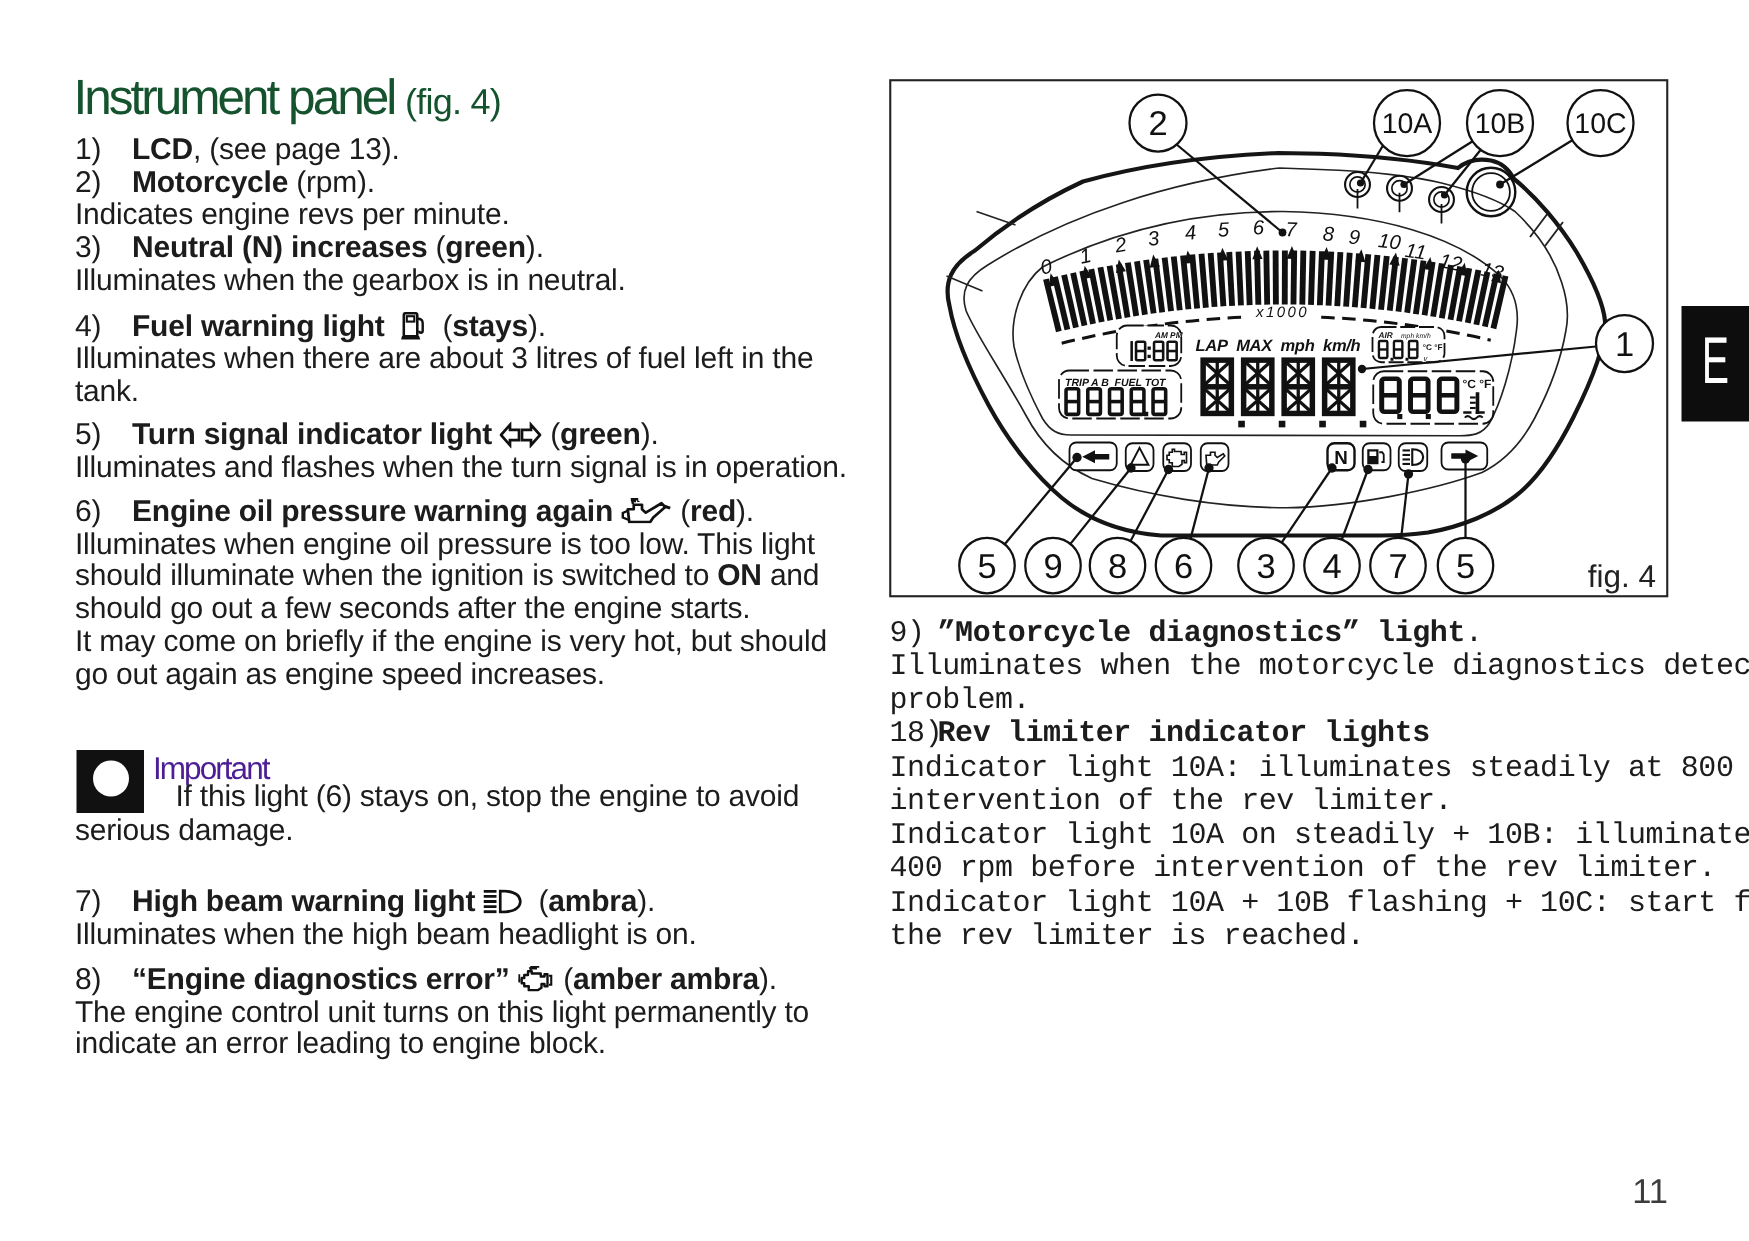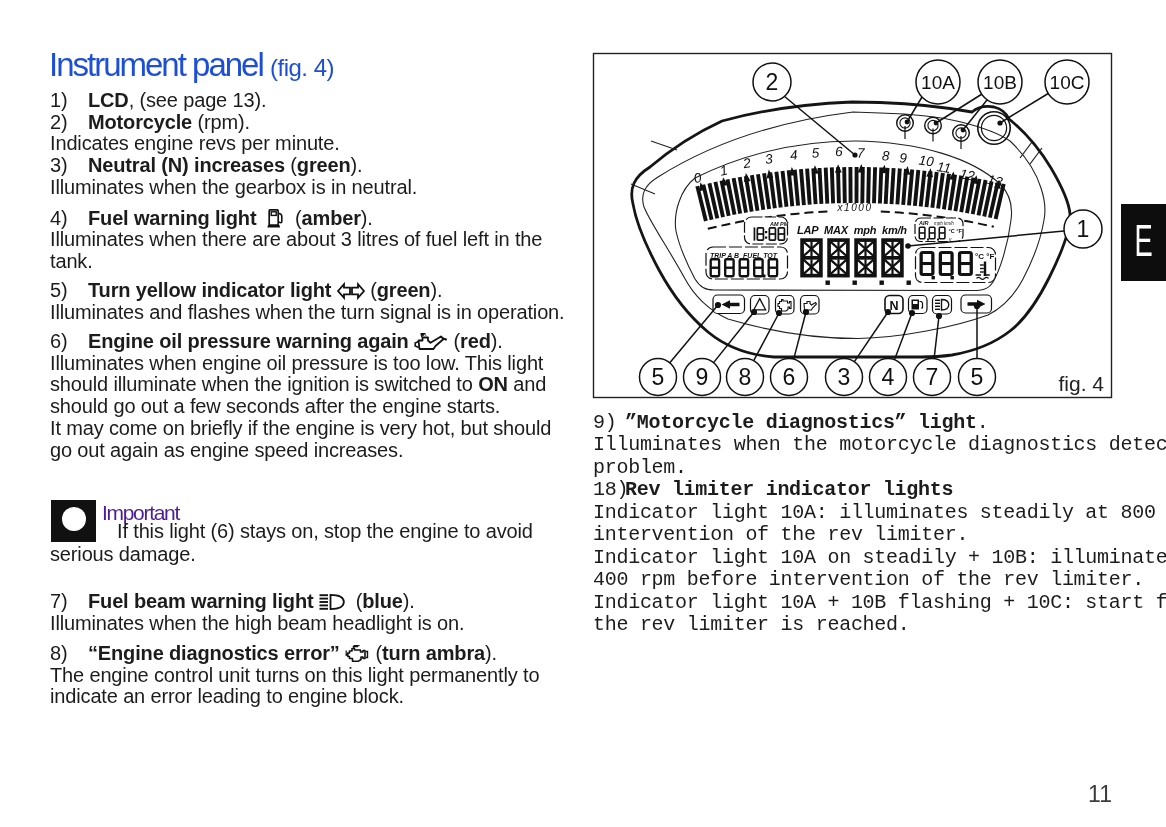--- a/index.html
+++ b/index.html
@@ -4,43 +4,43 @@
 html,body{margin:0;padding:0;background:#fff;}
 body{width:1166px;height:827px;position:relative;overflow:hidden;
  font-family:"Liberation Sans",sans-serif;color:#1c1c1c;}
 .t{position:absolute;font-size:20px;line-height:21.7px;letter-spacing:-0.15px;white-space:nowrap;}
 .rt{position:absolute;font-size:20px;line-height:22.5px;letter-spacing:-0.28px;white-space:nowrap;font-family:Liberation Mono, monospace;}
 .num{display:inline-block;width:38px;}
 svg text{font-family:"Liberation Sans",sans-serif;}
 </style></head>
 <body>
 
-<div style="position:absolute;left:49px;top:46px;font-size:33px;letter-spacing:-2px;color:#1d4ed8;white-space:nowrap">Instrument panel <span style="font-size:24px;letter-spacing:-0.5px">(fig. 4)</span></div>
+<div style="position:absolute;left:49px;top:46px;font-size:33px;letter-spacing:-2px;color:#14532d;white-space:nowrap">Instrument panel <span style="font-size:24px;letter-spacing:-0.5px">(fig. 4)</span></div>
 
 <div class="t" style="left:50px;top:89.9px">
 <span class="num">1)</span><b>LCD</b>, (see page 13).<br>
 <span class="num">2)</span><b>Motorcycle</b> (rpm).<br>
 Indicates engine revs per minute.<br>
 <span class="num">3)</span><b>Neutral (N) increases</b> (<b>green</b>).<br>
 Illuminates when the gearbox is in neutral.
 </div>
 
 <div class="t" style="left:50px;top:207.5px">
 <span class="num">4)</span><b>Fuel warning light</b>&nbsp;&nbsp;<svg width="17" height="19" viewBox="0 0 17 19" style="vertical-align:-3px">
       <path d="M2.2 16.2 L2.2 2 Q2.2 0.8 3.4 0.8 L10 0.8 Q11.2 0.8 11.2 2 L11.2 16.2 Z" fill="none" stroke="#111" stroke-width="1.7"></path>
       <rect x="4.2" y="2.8" width="5" height="3.6" fill="none" stroke="#111" stroke-width="1.4"></rect>
       <path d="M11.5 4.5 Q14.8 4.5 14.8 7.5 L14.8 12.5 Q14.8 13.8 13.6 13.8 Q12.4 13.8 12.4 12.5" fill="none" stroke="#111" stroke-width="1.6"></path>
       <path d="M1 16 L12.4 16 L13.2 18.4 L0.4 18.4 Z" fill="#111"></path>
-    </svg>&nbsp;&nbsp;(<b>amber</b>).<br>
+    </svg>&nbsp;&nbsp;(<b>stays</b>).<br>
 Illuminates when there are about 3 litres of fuel left in the<br>
 tank.
 </div>
 
 <div class="t" style="left:50px;top:280px">
-<span class="num">5)</span><b>Turn yellow indicator light</b> <svg width="28" height="18" viewBox="0 0 28 18" style="vertical-align:-3px">
+<span class="num">5)</span><b>Turn signal indicator light</b> <svg width="28" height="18" viewBox="0 0 28 18" style="vertical-align:-3px">
       <path d="M1 9 L7 2.2 L7 5.6 L13 5.6 L13 12.4 L7 12.4 L7 15.8 Z" fill="none" stroke="#111" stroke-width="1.8"></path>
       <path d="M27 9 L21 2.2 L21 5.6 L15 5.6 L15 12.4 L21 12.4 L21 15.8 Z" fill="none" stroke="#111" stroke-width="1.8"></path>
     </svg> (<b>green</b>).<br>
 Illuminates and flashes when the turn signal is in operation.
 </div>
 
 <div class="t" style="left:50px;top:331px">
 <span class="num">6)</span><b>Engine oil pressure warning again</b> <svg width="34" height="17" viewBox="0 0 34 17" style="vertical-align:-2px">
       <path d="M4.5 7.5 L8.5 7.5 L8.5 4.5 L14 4.5 L14 7.5 L16.5 9.8 L27 3.5 L29.5 6 L21.5 13 L19.5 16 L5.5 16 Z" fill="none" stroke="#111" stroke-width="1.8" stroke-linejoin="round"></path>
       <path d="M8 4 L7.5 2 L10 2 M8.5 2 L8.5 0.8 M6.5 0.8 L11.5 0.8" fill="none" stroke="#111" stroke-width="1.6"></path>
@@ -57,40 +57,40 @@
 
 <div style="position:absolute;left:51px;top:500px;width:45px;height:42px;background:#111"></div>
 <div style="position:absolute;left:61.5px;top:506.5px;width:24px;height:24px;border-radius:50%;background:#fff"></div>
 
 <div style="position:absolute;left:102px;top:501px;font-size:21px;letter-spacing:-1.3px;color:#4c1d95">Important</div>
 
 <div class="t" style="left:117px;top:521px">If this light (6) stays on, stop the engine to avoid</div>
 <div class="t" style="left:50px;top:544px">serious damage.</div>
 
 <div class="t" style="left:50px;top:591px">
-<span class="num">7)</span><b>Fuel beam warning light</b> <svg width="26" height="16" viewBox="0 0 26 16" style="vertical-align:-2px">
+<span class="num">7)</span><b>High beam warning light</b> <svg width="26" height="16" viewBox="0 0 26 16" style="vertical-align:-2px">
       <path d="M11.5 0.9 Q24.5 0.9 24.9 8 Q24.5 15.1 11.5 15.1 Z" fill="none" stroke="#111" stroke-width="1.8"></path>
       <g stroke="#111" stroke-width="1.9">
         <line x1="0.5" y1="1.2" x2="9" y2="1.2"></line>
         <line x1="0.5" y1="4.6" x2="9" y2="4.6"></line>
         <line x1="0.5" y1="8" x2="9" y2="8"></line>
         <line x1="0.5" y1="11.4" x2="9" y2="11.4"></line>
         <line x1="0.5" y1="14.8" x2="9" y2="14.8"></line>
       </g>
-    </svg>&nbsp; (<b>blue</b>).<br>
+    </svg>&nbsp; (<b>ambra</b>).<br>
 Illuminates when the high beam headlight is on.
 </div>
 
 <div class="t" style="left:50px;top:643px">
 <span class="num">8)</span><b>“Engine diagnostics error”</b> <svg width="25" height="17" viewBox="0 0 25 17" style="vertical-align:-2px">
       <path d="M4.5 6 L7 6 L7 3.5 L9.5 3.5 L9.5 5 L15.5 5 L15.5 7 L18 7 L18 5.5 L20 5.5 L20 13.5 L18 13.5 L18 12 L16 12 L16 14.5 L13.5 16.2 L7.5 16.2 L7.5 13.5 L4.5 13.5 L4.5 11.5 L2.8 11.5 L2.8 8 L4.5 8 Z" fill="none" stroke="#111" stroke-width="1.6" stroke-linejoin="round"></path>
       <path d="M9 3 L8.5 1.6 L13 1.6 M10.5 1.6 L10.5 0.5 M8.5 0.5 L14.5 0.5" fill="none" stroke="#111" stroke-width="1.4"></path>
       <path d="M1.2 5.5 L1.2 9 M0.5 9.5 L2 9.5 M1.2 9.5 L1.2 11" fill="none" stroke="#111" stroke-width="1.2"></path>
       <path d="M21 6.5 L22.5 6.5 L22.5 12.5 L21 12.5" fill="none" stroke="#111" stroke-width="1.4"></path>
-    </svg>&nbsp;(<b>turn ambra</b>).<br>
+    </svg>&nbsp;(<b>amber ambra</b>).<br>
 The engine control unit turns on this light permanently to<br>
 indicate an error leading to engine block.
 </div>
 
 <svg style="position:absolute;left:0;top:0" width="1166" height="827" viewBox="0 0 1166 827">
 <defs>
 <g id="s8" fill="none" stroke="#111">
  <rect x="1.1" y="1.1" width="7.8" height="15.8" rx="1.2" stroke-width="2.2"></rect>
  <line x1="1.1" y1="9" x2="8.9" y2="9" stroke-width="2.2"></line>
 </g>

